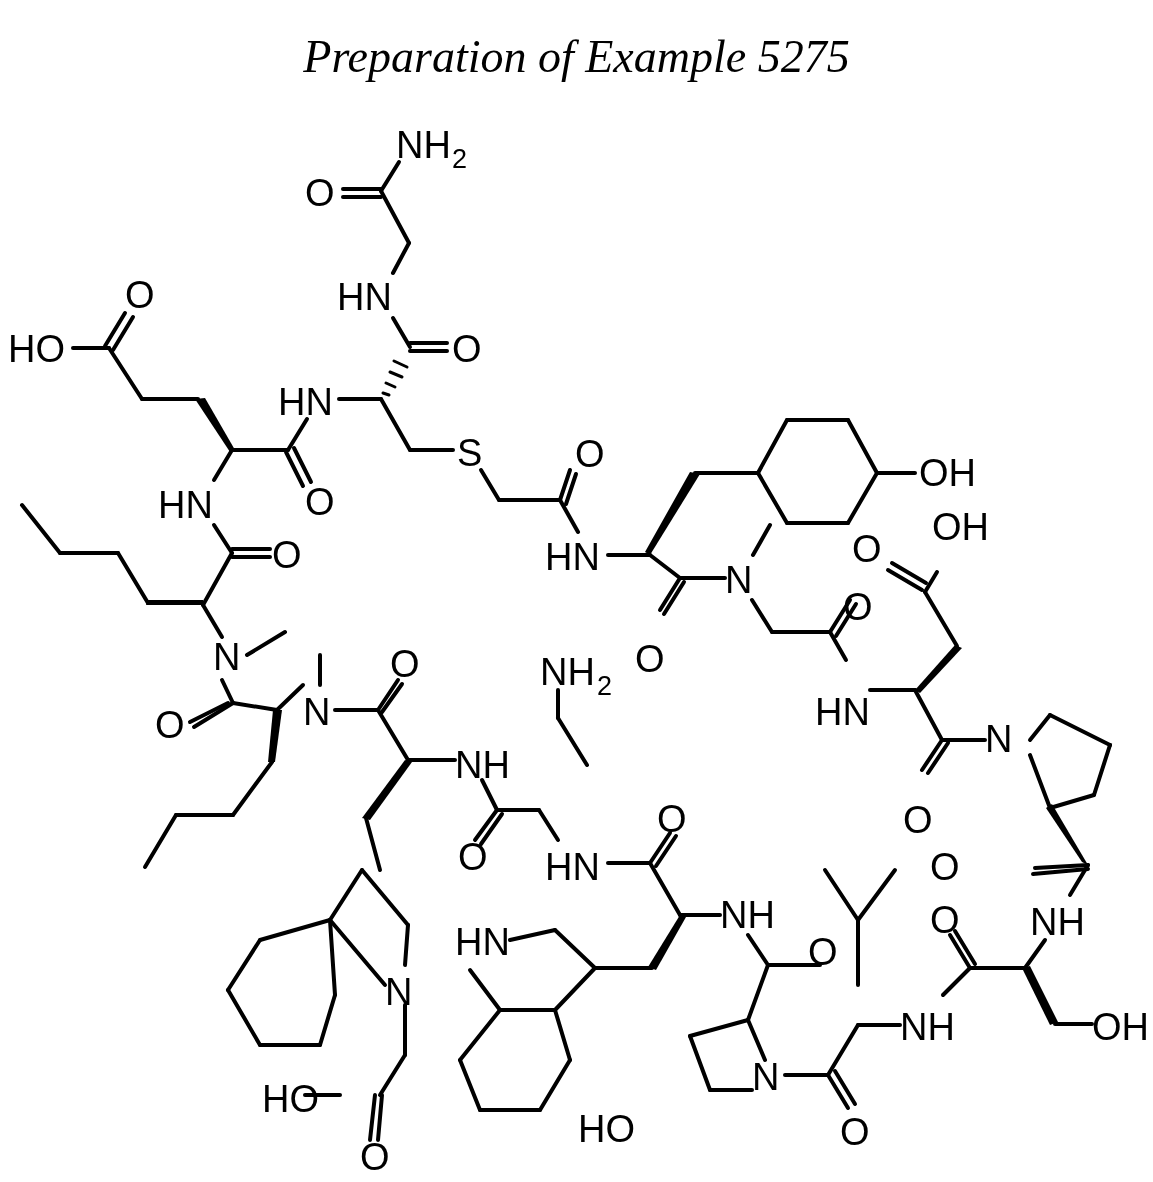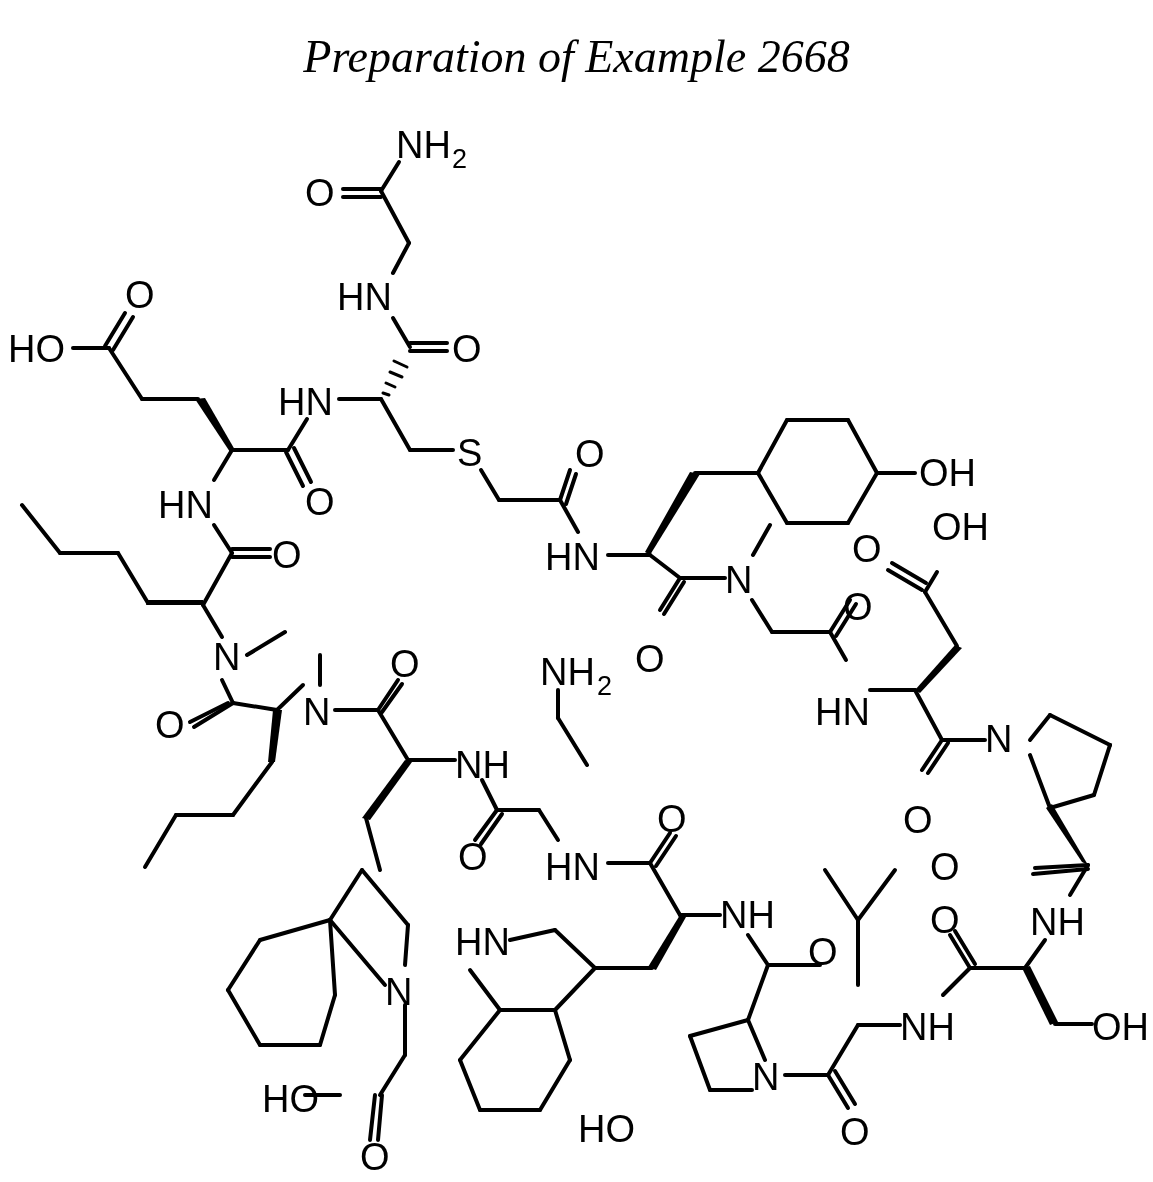--- a/index.html
+++ b/index.html
@@ -7,21 +7,21 @@
   .title { position:absolute; left:0; top:30px; width:1153px; text-align:center;
     font-family:"Liberation Serif", serif; font-style:italic; font-size:46px; color:#000; }
   svg { position:absolute; left:0; top:0; }
   .bond { stroke:#000; stroke-width:4; fill:none; stroke-linecap:round; }
   .lbl { font-family:"Liberation Sans", sans-serif; font-size:38px; fill:#000; }
   .sub { font-family:"Liberation Sans", sans-serif; font-size:27px; fill:#000; }
 </style>
 </head>
 <body>
 
-<div class="title">Preparation of Example 2668</div>
+<div class="title">Preparation of Example 5275</div>
 
 <svg width="1153" height="1182" viewBox="0 0 1153 1182">
   <g>
 
     <line class="bond" x1="399" y1="162" x2="381" y2="191"></line>
     <line class="bond" x1="343" y1="189" x2="381" y2="189"></line>
     <line class="bond" x1="343" y1="197" x2="381" y2="197"></line>
     <line class="bond" x1="381" y1="191" x2="409" y2="243"></line>
     <line class="bond" x1="409" y1="243" x2="393" y2="273"></line>
     <line class="bond" x1="393" y1="318" x2="410" y2="347"></line>

